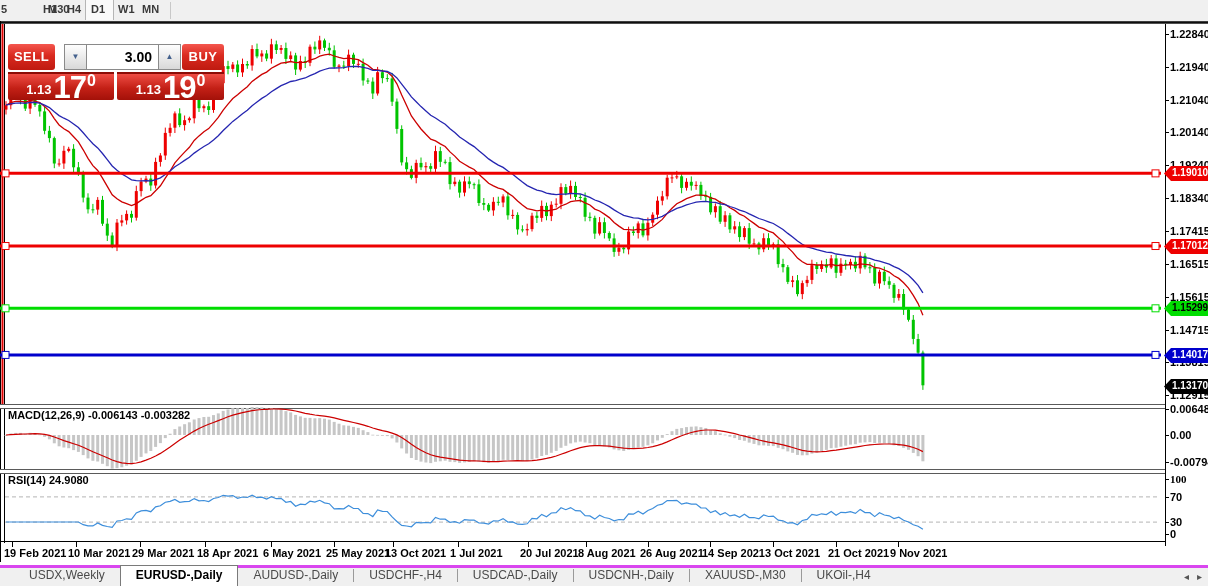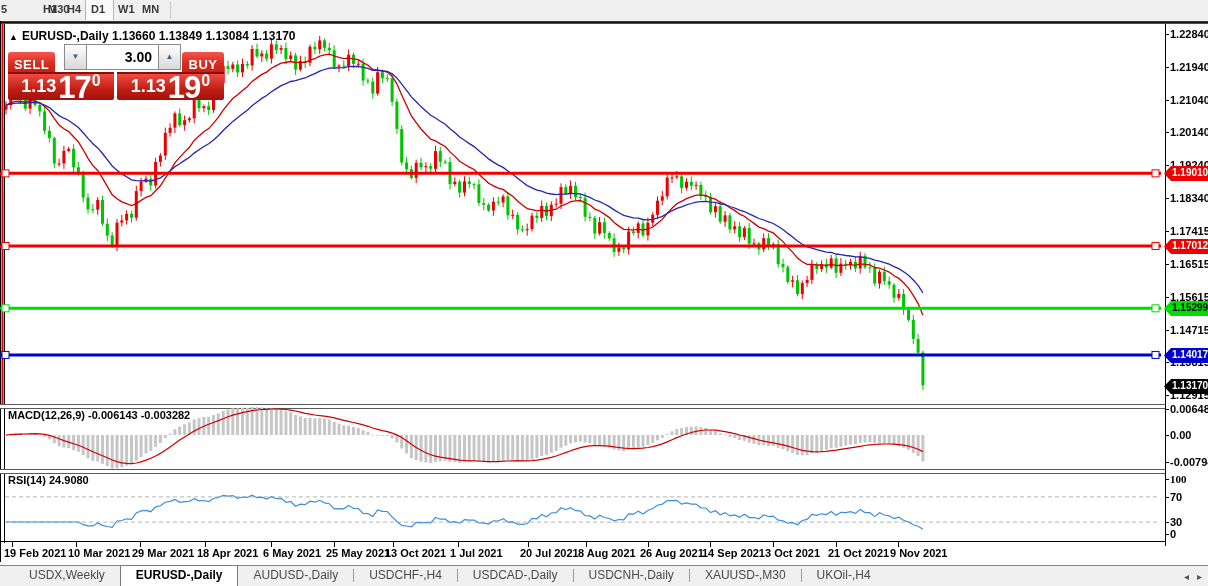--- a/index.html
+++ b/index.html
@@ -13,43 +13,43 @@
   .tf-sep{position:absolute;top:2px;width:1px;height:17px;background:#c8c8c8;}
   #top-border{left:0;top:21px;width:1208px;height:3px;background:linear-gradient(#555,#000 60%,#888);}
   
   .vline{width:1px;background:#000;}
   .splitter{left:0;width:1165px;height:3px;background:#fff;border-top:1px solid #5a5a5a;border-bottom:1px solid #5a5a5a;}
   
   #chart-title{left:9px;top:29px;font-size:12px;font-weight:700;color:#000;z-index:30;white-space:nowrap;}
   #chart-title .tri{font-size:9px;margin-right:4px;}
   
   #trade{left:8px;top:44px;width:216px;height:56px;z-index:40;}
-  .tbtn{position:absolute;top:8px;height:26px;background:linear-gradient(#f4564e,#d92a1f 45%,#bf1a10);color:#fff;
+  .tbtn{position:absolute;top:0;height:26px;background:linear-gradient(#f4564e,#d92a1f 45%,#bf1a10);color:#fff;
         font-size:13px;font-weight:700;text-align:center;line-height:26px;border-radius:3px;letter-spacing:.5px;cursor:pointer;}
   .spinbtn{position:absolute;top:0;width:23px;height:26px;background:linear-gradient(#fefefe,#d8d8d8);
            border:1px solid #8a8a8a;box-sizing:border-box;color:#44618d;font-size:8px;text-align:center;line-height:24px;cursor:pointer;}
   #vol-input{position:absolute;left:79px;top:0;width:71px;height:26px;border:1px solid #8a8a8a;border-left:0;border-right:0;
              box-sizing:border-box;font-family:inherit;font-size:14px;font-weight:700;text-align:right;padding:0 6px 0 0;outline:none;}
   .bigpanel{position:absolute;top:28px;height:28px;background:linear-gradient(#ef4d44,#c32016 55%,#a31109);
             border-top:2px solid #8d0d07;box-sizing:border-box;color:#fff;display:flex;align-items:flex-end;
             justify-content:center;cursor:pointer;border-radius:0 0 2px 2px;}
-  .bp-small{font-size:18px;font-weight:700;margin:0 2px 3px 0;}
+  .bp-small{font-size:13px;font-weight:700;margin:0 2px 3px 0;}
   .bp-big{font-size:31px;font-weight:700;line-height:25px;letter-spacing:-1px;}
   .bp-sup{font-size:16px;font-weight:700;margin:0 0 10px 1px;}
   
   .axlabel{position:absolute;left:1170px;font-size:11px;font-weight:600;color:#000;white-space:nowrap;}
   .axtick{position:absolute;left:1165px;width:4px;height:1px;background:#000;}
   .ptag{position:absolute;left:1164px;width:44px;height:15px;font-size:10px;font-weight:700;line-height:13px;
         padding-left:8px;box-sizing:border-box;clip-path:polygon(0 50%,7px 0,100% 0,100% 100%,7px 100%);z-index:20;}
   .ind-label{position:absolute;left:8px;font-size:11px;font-weight:700;color:#000;z-index:5;white-space:nowrap;}
   
   .dtick{position:absolute;top:541px;width:1px;height:6px;background:#000;}
   .dlabel{position:absolute;top:547px;font-size:11px;font-weight:600;color:#000;white-space:nowrap;}
   
-  #tabbar{left:0;top:565px;width:1208px;height:21px;background:#f0f0f0;border-top:1px solid #d946ef;
+  #tabbar{left:0;top:565px;width:1208px;height:21px;background:#f0f0f0;border-top:3px solid #d946ef;
           display:flex;align-items:flex-end;padding-left:14px;box-sizing:border-box;}
   .tab{height:20px;line-height:19px;padding:0 15px;font-size:12px;color:#4a4a4a;cursor:pointer;white-space:nowrap;}
   .tab.active{background:#fff;border:1px solid #7a7a7a;border-bottom:0;color:#000;font-weight:600;}
   .tab-sep{width:1px;height:13px;background:#9a9a9a;margin-bottom:4px;}
   .tab-arrow{position:absolute;font-size:10px;color:#555;top:571px;cursor:pointer;}
   svg{position:absolute;display:block;}
 </style>
 </head>
 <body>
 
@@ -667,27 +667,20 @@
       <rect x="916.6" y="28.0" width="3" height="21.2" fill="#c6c6c6"></rect>
       <rect x="921.4" y="28.0" width="3" height="26.3" fill="#c6c6c6"></rect>
       <polyline points="6.0,28.0 10.8,27.7 15.7,27.3 20.5,27.1 25.3,27.0 30.1,26.8 35.0,26.7 39.8,26.8 44.6,27.4 49.4,28.4 54.3,30.0 59.1,31.8 63.9,33.6 68.7,35.1 73.6,36.7 78.4,38.3 83.2,40.3 88.0,42.5 92.9,44.8 97.7,46.7 102.5,48.7 107.3,50.8 112.2,53.0 117.0,54.6 121.8,55.8 126.6,56.4 131.5,56.6 136.3,56.0 141.1,54.8 146.0,53.1 150.8,51.3 155.6,49.0 160.4,46.4 165.3,43.3 170.1,40.0 174.9,36.4 179.7,33.0 184.6,29.9 189.4,27.0 194.2,24.1 199.0,21.5 203.9,19.2 208.7,17.3 213.5,15.5 218.3,13.6 223.2,11.7 228.0,9.8 232.8,8.1 237.6,6.8 242.5,5.6 247.3,4.7 252.1,3.7 257.0,3.0 261.8,2.5 266.6,2.3 271.4,2.0 276.3,2.0 281.1,2.1 285.9,2.5 290.7,3.1 295.6,4.0 300.4,5.1 305.2,6.3 310.0,7.2 314.9,8.0 319.7,8.6 324.5,9.2 329.3,9.9 334.2,10.9 339.0,12.1 343.8,13.3 348.6,14.4 353.5,15.5 358.3,16.6 363.1,17.9 367.9,19.3 372.8,21.0 377.6,22.4 382.4,23.6 387.3,24.7 392.1,26.1 396.9,27.9 401.7,30.6 406.6,33.8 411.4,37.2 416.2,40.4 421.0,43.2 425.9,45.7 430.7,47.8 435.5,49.2 440.3,50.2 445.2,50.9 450.0,51.7 454.8,52.4 459.6,53.1 464.5,53.5 469.3,53.8 474.1,53.8 478.9,54.0 483.8,54.3 488.6,54.6 493.4,54.6 498.3,54.6 503.1,54.2 507.9,54.0 512.7,53.8 517.6,53.7 522.4,53.8 527.2,53.8 532.0,53.6 536.9,53.1 541.7,52.3 546.5,51.4 551.3,50.3 556.2,49.0 561.0,47.3 565.8,45.6 570.6,43.8 575.5,42.1 580.3,40.6 585.1,39.6 589.9,38.9 594.8,38.7 599.6,38.6 604.4,38.8 609.3,39.1 614.1,39.8 618.9,40.5 623.7,41.2 628.6,41.5 633.4,41.6 638.2,41.4 643.0,41.1 647.9,40.5 652.7,39.7 657.5,38.4 662.3,36.9 667.2,34.9 672.0,32.8 676.8,30.6 681.6,28.7 686.5,27.0 691.3,25.5 696.1,24.3 700.9,23.5 705.8,23.0 710.6,23.0 715.4,23.2 720.2,23.9 725.1,24.6 729.9,25.6 734.7,26.7 739.6,28.0 744.4,29.1 749.2,30.4 754.0,31.7 758.9,33.0 763.7,34.1 768.5,35.1 773.3,35.9 778.2,36.8 783.0,37.9 787.8,39.2 792.6,40.5 797.5,42.0 802.3,43.3 807.1,44.2 811.9,44.7 816.8,44.9 821.6,44.7 826.4,44.3 831.2,43.7 836.1,43.1 840.9,42.4 845.7,41.7 850.5,40.9 855.4,40.1 860.2,39.3 865.0,38.5 869.9,37.8 874.7,37.5 879.5,37.1 884.3,37.0 889.2,37.0 894.0,37.2 898.8,37.6 903.6,38.2 908.5,39.1 913.3,40.5 918.1,42.2 922.9,44.6 " fill="none" stroke="#cc0000" stroke-width="1.2"></polyline>
     </svg>
   <svg id="rsi-svg" width="1165" height="69" style="left:0;top:472px;">
       <line x1="5" y1="24.9" x2="1160" y2="24.9" stroke="#b4b4b4" stroke-width="1" stroke-dasharray="4 3"></line>
       <line x1="5" y1="50.1" x2="1160" y2="50.1" stroke="#b4b4b4" stroke-width="1" stroke-dasharray="4 3"></line>
       <polyline points="6.0,50.0 10.8,50.0 15.7,50.0 20.5,50.0 25.3,50.0 30.1,50.0 35.0,50.0 39.8,50.0 44.6,50.0 49.4,50.0 54.3,50.0 59.1,50.0 63.9,50.0 68.7,50.0 73.6,50.0 78.4,50.0 83.2,52.7 88.0,53.8 92.9,53.9 97.7,50.9 102.5,53.4 107.3,54.5 112.2,55.4 117.0,49.0 121.8,48.5 126.6,46.8 131.5,47.3 136.3,40.9 141.1,38.9 146.0,38.3 150.8,39.7 155.6,34.9 160.4,33.8 165.3,30.2 170.1,29.4 174.9,27.4 179.7,30.3 184.6,29.6 189.4,29.3 194.2,26.6 199.0,28.8 203.9,28.5 208.7,29.6 213.5,26.5 218.3,25.5 223.2,23.3 228.0,24.2 232.8,23.6 237.6,26.3 242.5,25.0 247.3,25.5 252.1,23.1 257.0,25.7 261.8,25.2 266.6,27.1 271.4,24.7 276.3,26.7 281.1,26.4 285.9,30.3 290.7,29.5 295.6,34.2 300.4,32.2 305.2,32.7 310.0,29.2 314.9,30.1 319.7,28.3 324.5,30.9 329.3,31.7 334.2,36.9 339.0,36.6 343.8,36.8 348.6,33.5 353.5,36.5 358.3,36.5 363.1,41.3 367.9,41.6 372.8,44.6 377.6,37.9 382.4,39.4 387.3,39.5 392.1,44.9 396.9,49.5 401.7,53.4 406.6,54.0 411.4,54.8 416.2,50.3 421.0,50.9 425.9,50.5 430.7,50.9 435.5,45.4 440.3,47.2 445.2,47.2 450.0,50.4 454.8,49.7 459.6,51.2 464.5,47.6 469.3,48.1 474.1,48.1 478.9,51.0 483.8,51.2 488.6,52.0 493.4,48.8 498.3,49.0 503.1,46.6 507.9,50.1 512.7,49.9 517.6,52.2 522.4,52.3 527.2,51.8 532.0,46.4 536.9,46.8 541.7,42.4 546.5,44.8 551.3,41.0 556.2,40.7 561.0,35.8 565.8,37.7 570.6,35.6 575.5,38.7 580.3,38.9 585.1,43.6 589.9,43.9 594.8,47.1 599.6,43.3 604.4,45.5 609.3,46.5 614.1,48.9 618.9,47.5 623.7,47.8 628.6,41.8 633.4,42.2 638.2,39.2 643.0,42.1 647.9,38.5 652.7,36.5 657.5,33.2 662.3,32.2 667.2,28.6 672.0,28.6 676.8,28.3 681.6,32.2 686.5,30.9 691.3,32.2 696.1,32.0 700.9,35.8 705.8,36.0 710.6,40.6 715.4,38.7 720.2,42.7 725.1,40.6 729.9,43.9 734.7,42.9 739.6,45.3 744.4,42.3 749.2,45.6 754.0,45.5 758.9,46.8 763.7,42.9 768.5,44.5 773.3,44.1 778.2,48.2 783.0,48.8 787.8,51.2 792.6,50.6 797.5,52.7 802.3,48.5 807.1,47.4 811.9,42.4 816.8,43.3 821.6,41.8 826.4,42.5 831.2,39.5 836.1,43.2 840.9,40.3 845.7,40.6 850.5,39.6 855.4,41.4 860.2,37.4 865.0,40.6 869.9,40.7 874.7,44.6 879.5,40.8 884.3,43.0 889.2,43.8 894.0,46.6 898.8,45.2 903.6,48.2 908.5,50.0 913.3,52.7 918.1,54.3 922.9,57.3 " fill="none" stroke="#3d8edb" stroke-width="1.2"></polyline>
     </svg>
 
-  <div id="chart-title" class="abs">
-    <span class="tri">▲</span><span>EURUSD-,Daily</span>
-    <span>1.13660</span>
-    <span>1.13849</span>
-    <span>1.13084</span>
-    <span>1.13170</span>
-  </div>
 
   <div id="trade" class="abs">
     <div class="tbtn" style="left:0;width:47px;">SELL</div>
     <div class="spinbtn" style="left:56px;"><span>▼</span></div>
     <input id="vol-input" value="3.00" style="">
     <div class="spinbtn" style="left:150px;"><span>▲</span></div>
     <div class="tbtn" style="left:174px;width:42px;">BUY</div>
     <div class="bigpanel" style="left:0;width:106px;">
       <span class="bp-small">1.13</span>
       <span class="bp-big">17</span>

